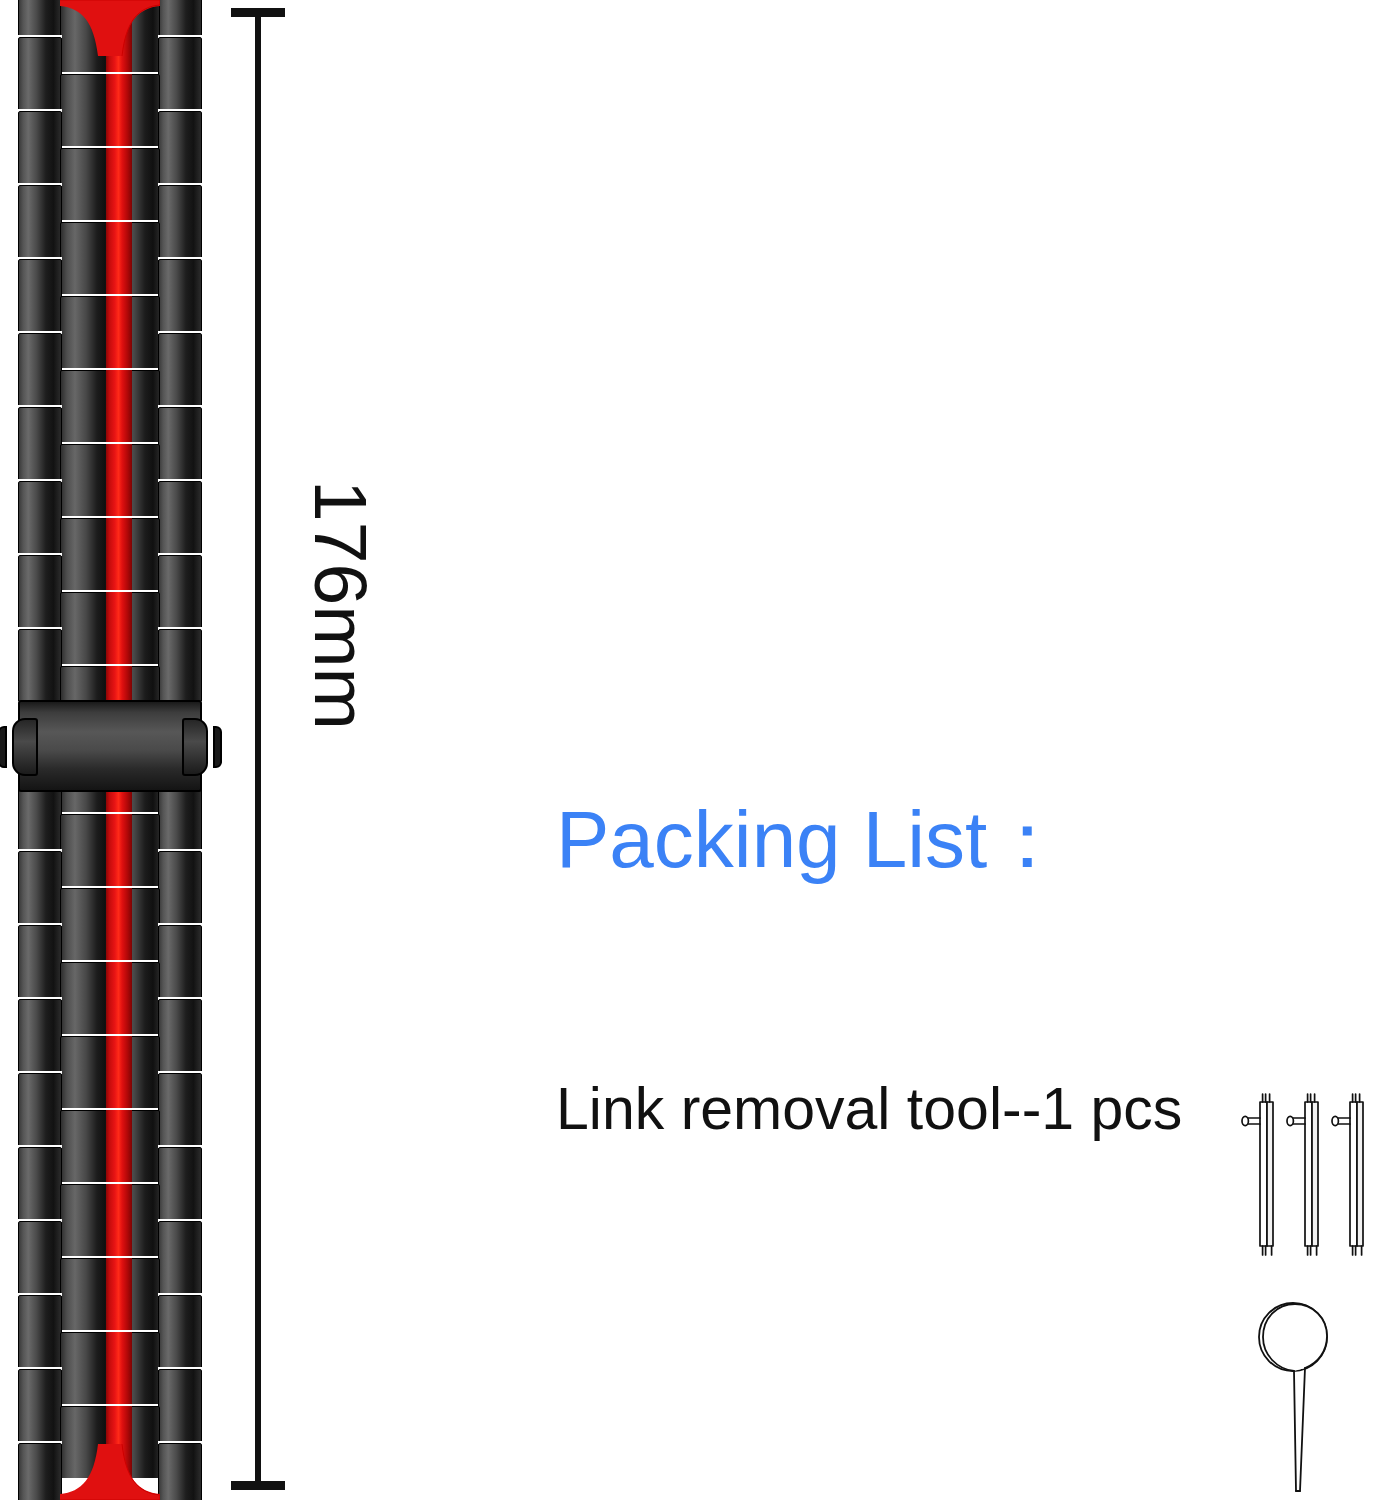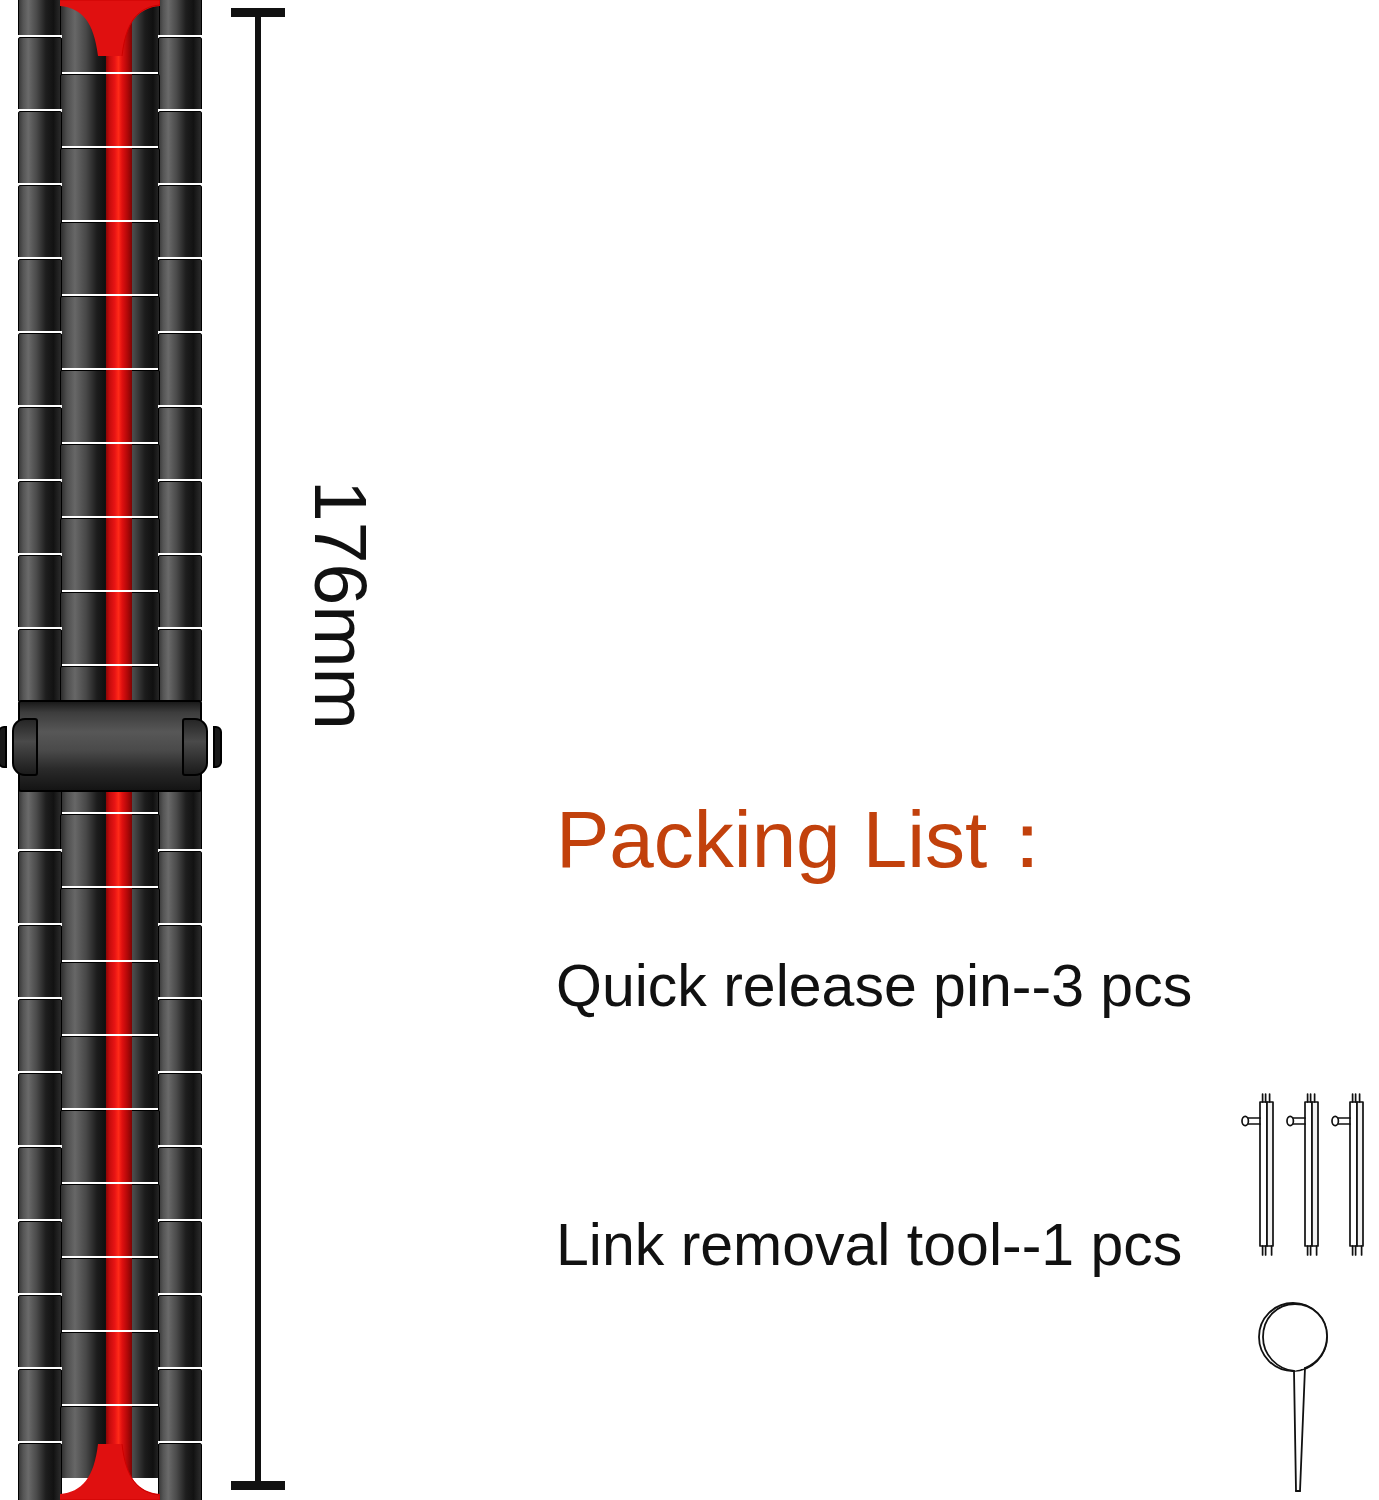--- a/index.html
+++ b/index.html
@@ -214,21 +214,21 @@
   
   #packing-list {
     position: absolute;
     left: 556px;
     top: 800px;
     width: 720px;
   }
   #packing-title {
     font-size: 80px;
     font-weight: 400;
-    color: #c2410c;
+    color: #3b82f6;
     line-height: 1.0;
     margin: 0 0 0 0;
     white-space: nowrap;
   }
   .pl-item {
     font-size: 59px;
     font-weight: 400;
     color: #111;
     line-height: 1.0;
     white-space: nowrap;
@@ -533,21 +533,20 @@
     <div class="dim-line"></div>
     <div class="dim-cap bottom"></div>
     <div id="dim-label">176mm</div>
   </div>
 
   <div id="packing-list">
     <div id="packing-title">Packing List：</div>
 
 
 
-    <div class="pl-item" id="pl-3">Quick release pin--3 pcs</div>
 
     <div class="pl-item" id="pl-4">Link removal tool--1 pcs</div>
   </div>
 
   <div id="spring-bars">
     <svg width="130" height="185" viewBox="0 0 130 185" fill="none" stroke="#111" stroke-width="1.7" stroke-linecap="round" stroke-linejoin="round">
       <g>
         <rect x="20" y="14" width="7" height="144" fill="#fff"></rect>
         <rect x="27" y="14" width="6" height="144" fill="#f2f2f2"></rect>
         <path d="M22.6 14 V6 M25.6 14 V6"></path>

